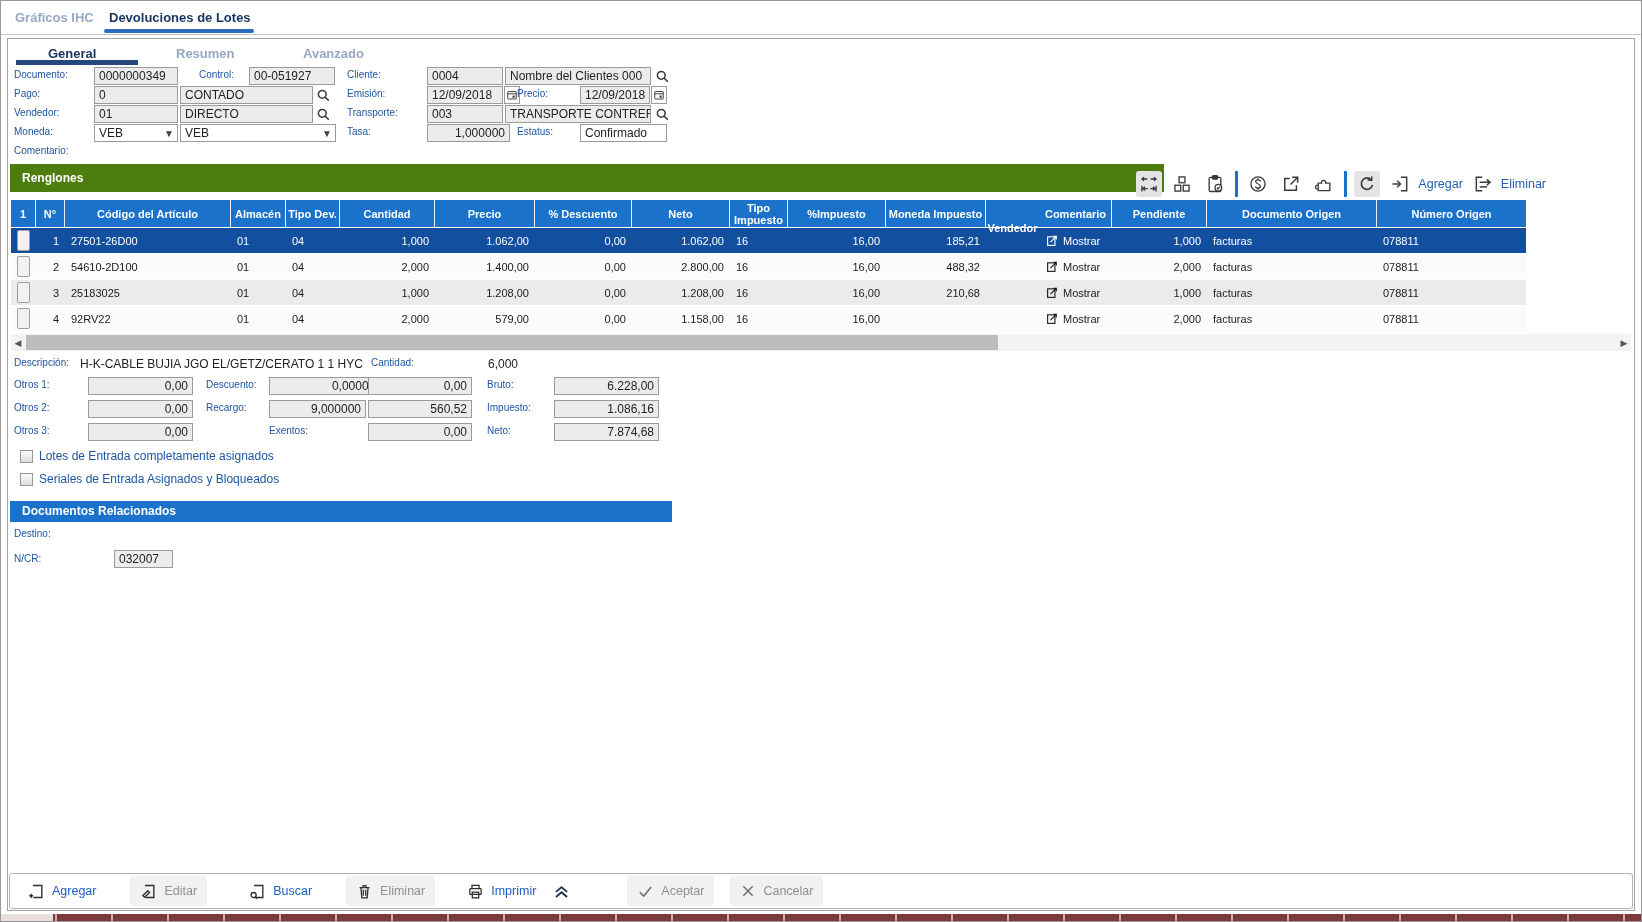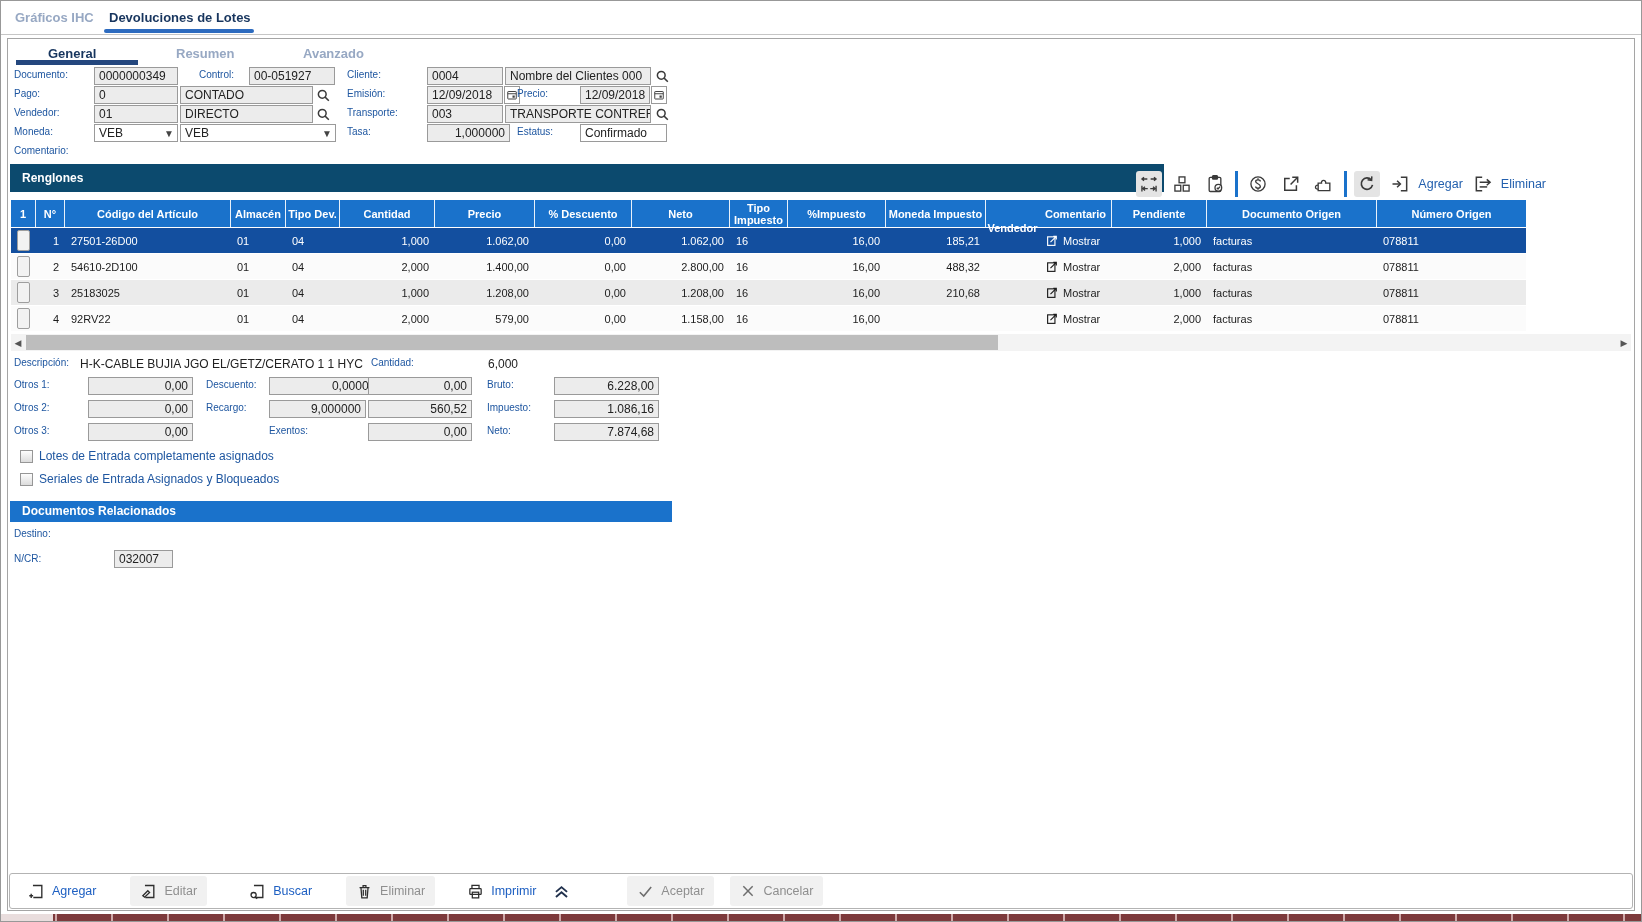--- a/index.html
+++ b/index.html
@@ -33,21 +33,21 @@
        color:#222;font-size:12px;padding:1px 4px;line-height:14px;white-space:nowrap;overflow:hidden;}
   .fld.white{background:#fff;}
   .fld.num{text-align:right;}
   .sel-fld{position:absolute;height:18px;box-sizing:border-box;border:1px solid #9a9a9a;background:#fff;
        font-size:12px;padding:1px 16px 1px 4px;line-height:14px;}
   .sel-fld .car{position:absolute;right:3px;top:2px;font-size:10px;color:#444;}
   .icon-btn{position:absolute;width:18px;height:18px;display:flex;align-items:center;justify-content:center;background:transparent;}
   .icon-btn.boxed{border:1px solid #9a9a9a;background:#fff;box-sizing:border-box;}
 
   
-  .rbar{position:absolute;top:125px;left:2px;width:1154px;height:28px;background:#0c4a6e;color:#fff;
+  .rbar{position:absolute;top:125px;left:2px;width:1154px;height:28px;background:#4d7c0f;color:#fff;
         font-weight:bold;font-size:12px;line-height:28px;padding-left:12px;box-sizing:border-box;}
   .rtools{position:absolute;top:131px;right:88px;height:28px;display:flex;align-items:center;gap:7px;}
   .rtool{display:flex;align-items:center;justify-content:center;width:26px;height:26px;color:#3a3a3a;}
   .rtool.chip{background:#e4e4e4;border-radius:3px;}
   .rsep{width:3px;height:26px;background:#1a72cb;}
   .rlink{color:#2360ae;font-size:12.5px;margin-left:-2px;}
 
   
   .grid{position:absolute;left:3px;top:161px;}
   .gh{display:flex;background:#1a72cb;height:27px;}

